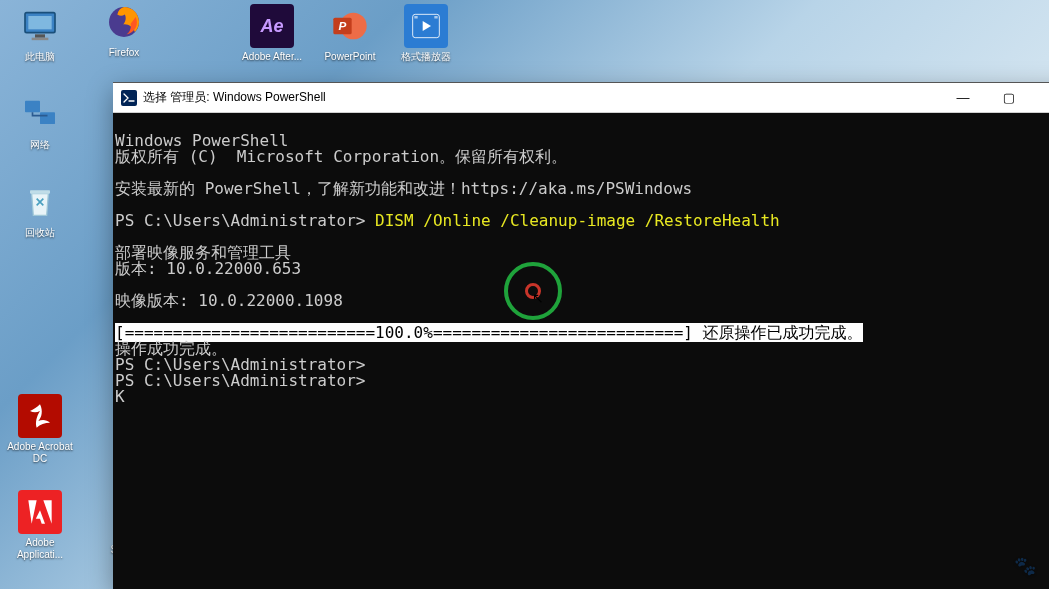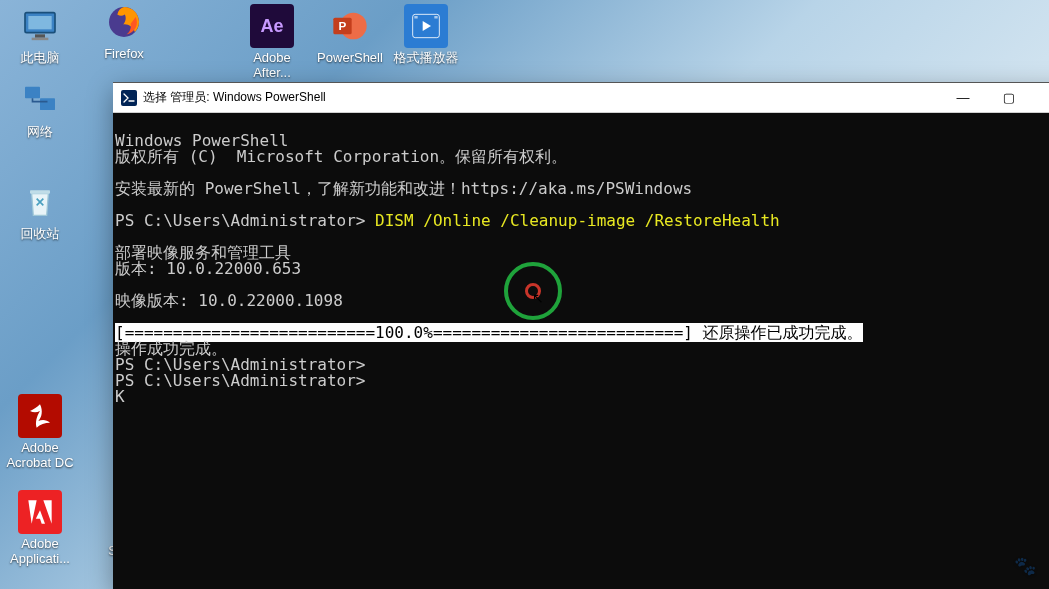--- a/index.html
+++ b/index.html
@@ -4,22 +4,22 @@
 <style>
   * { box-sizing: border-box; margin: 0; padding: 0; }
   body {
     width: 1049px; height: 589px;
     background: linear-gradient(135deg, #8ab4d8 0%, #6b9ec7 25%, #b8d4e8 50%, #d9e8f2 75%, #e8f0f7 100%);
     font-family: "Segoe UI", "Microsoft YaHei", sans-serif;
     overflow: hidden; position: relative;
   }
   .desktop { position: absolute; inset: 0; }
   .d-icon { width: 72px; text-align: center; position: absolute; cursor: pointer; }
-  .d-icon .glyph { width: 44px; height: 44px; margin: 0 auto 3px; display:flex; align-items:center; justify-content:center; border-radius:4px; }
-  .d-icon .label { color:#fff; font-size:13px; text-shadow:0 1px 2px rgba(0,0,0,.7); line-height:1.15; }
+  .d-icon .glyph { width: 44px; height: 44px; margin: 0 auto 3px; display:flex; align-items:center; justify-content:center; border-radius:4px;font-style:italic; }
+  .d-icon .label { color:#fff; font-size:10px; text-shadow:0 1px 2px rgba(0,0,0,.7); line-height:1.15; }
   .glyph svg { width:40px; height:40px; }
 
   .ps-window { position:absolute; left:84px; top:82px; width:965px; height:507px; background:#0c0c0c; border-top:1px solid #555; display:flex; flex-direction:column; box-shadow:0 8px 24px rgba(0,0,0,.35);margin-left:29px; }
   .titlebar { height:30px; background:#fff; display:flex; align-items:center; border-bottom:1px solid #d0d0d0; }
   .tb-icon { width:16px; height:16px; margin:0 6px 0 8px; display:flex; align-items:center; justify-content:center; }
   .tb-icon svg{width:16px;height:16px;}
   .tb-title { font-size:12px; color:#000; flex:0 0 auto; }
   .tb-spacer{flex:1;}
   .tb-btn { width:46px; height:30px; display:flex; align-items:center; justify-content:center; font-size:13px; color:#000; }
 
@@ -65,34 +65,34 @@
     <div class="label">Adobe After...</div>
   </div>
   <div class="d-icon" style="left:314px;top:4px">
     <div class="glyph">
         <svg viewBox="0 0 48 48">
           <circle cx="28" cy="24" r="16" fill="#ed6c47"></circle>
           <rect x="4" y="14" width="22" height="20" rx="2" fill="#c43e1c"></rect>
           <text x="15" y="29" text-anchor="middle" fill="#fff" font-size="14" font-weight="700" font-family="sans-serif">P</text>
         </svg>
       </div>
-    <div class="label">PowerShell</div>
+    <div class="label">PowerPoint</div>
   </div>
   <div class="d-icon" style="left:390px;top:4px">
     <div class="glyph" style="background:#2b7cd3">
         <svg viewBox="0 0 48 48">
           <rect x="8" y="10" width="32" height="28" rx="3" fill="#2b7cd3" stroke="#fff" stroke-width="1"></rect>
           <polygon points="20,18 20,30 30,24" fill="#fff"></polygon>
           <rect x="10" y="12" width="4" height="3" fill="#fff" opacity=".6"></rect>
           <rect x="34" y="12" width="4" height="3" fill="#fff" opacity=".6"></rect>
         </svg>
       </div>
     <div class="label">格式播放器</div>
   </div>
-  <div class="d-icon" style="left:4px;top:78px">
+  <div class="d-icon" style="left:4px;top:92px">
     <div class="glyph">
         <svg viewBox="0 0 48 48">
           <rect x="6" y="8" width="18" height="14" rx="1" fill="#3b82c4"></rect>
           <rect x="24" y="22" width="18" height="14" rx="1" fill="#3b82c4"></rect>
           <path d="M15 22v4h18" stroke="#2a5a90" stroke-width="2" fill="none"></path>
         </svg>
       </div>
     <div class="label">网络</div>
   </div>
   <div class="d-icon" style="left:4px;top:180px">

